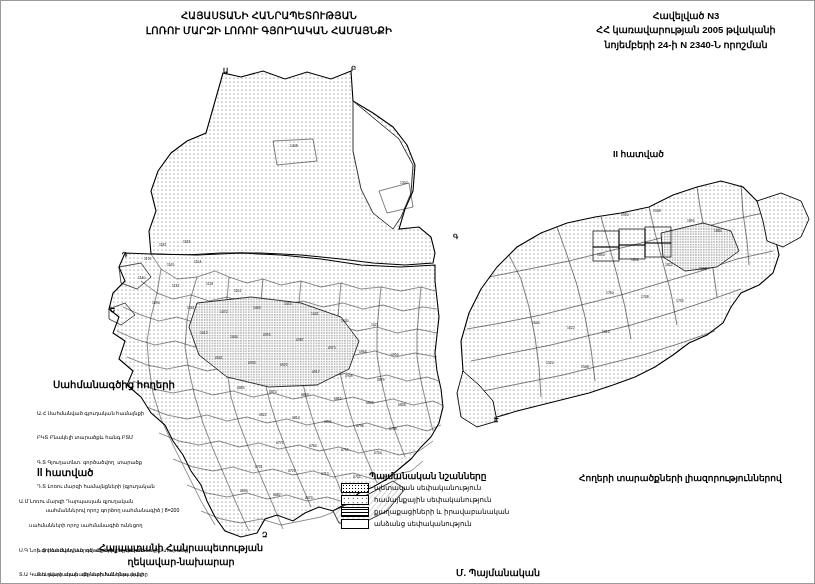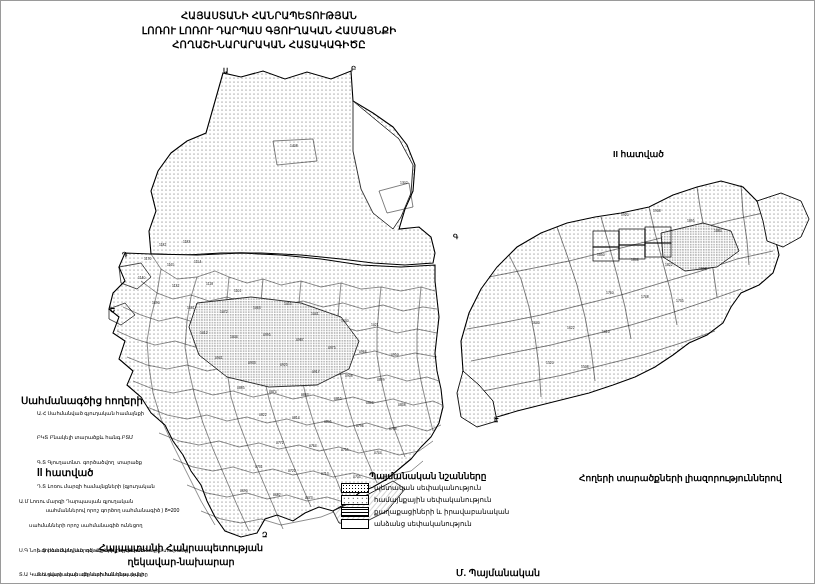--- a/index.html
+++ b/index.html
@@ -137,24 +137,28 @@
     font-weight: bold;
   }
 </style>
 </head>
 <body>
 
 <div id="page">
 
   <div class="title-block">
     <div>ՀԱՅԱՍՏԱՆԻ ՀԱՆՐԱՊԵՏՈՒԹՅԱՆ</div>
-    <div>ԼՈՌՈՒ ԼՈՌՈՒ ԴԱՐՊԱՍ ԳՅՈՒՂԱԿԱՆ ՀԱՄԱՅՆՔԻ</div>
-    <div>ՀՈՂԱՇԻՆԱՐԱՐԱԿԱՆ ՀԱՏԱԿԱԳԻԾԸ</div>
-  </div>
-
+    <div>ԼՈՌՈՒ ՄԱՐԶԻ ԼՈՌՈՒ ԳՅՈՒՂԱԿԱՆ ՀԱՄԱՅՆՔԻ</div>
+  </div>
+
+  <div class="approve-block">
+    <div>Հավելված N3</div>
+    <div>ՀՀ կառավարության 2005 թվականի</div>
+    <div>նոյեմբերի 24-ի N 2340-Ն որոշման</div>
+  </div>
 
   <svg class="mapwrap" style="left:0px; top:40px;" width="815" height="510" viewBox="0 0 815 510">
     <defs>
       <pattern id="pdot" width="4" height="4" patternUnits="userSpaceOnUse">
         <rect width="4" height="4" fill="#ffffff"></rect>
         <circle cx="1" cy="1" r="0.55" fill="#555555"></circle>
       </pattern>
       <pattern id="pdotdense" width="2.6" height="2.6" patternUnits="userSpaceOnUse">
         <rect width="2.6" height="2.6" fill="#ffffff"></rect>
         <circle cx="0.8" cy="0.8" r="0.55" fill="#333333"></circle>
@@ -326,21 +330,21 @@
       <div class="parcel-num" style="left: 675px; top: 298px;">1735</div>
       <div class="parcel-num" style="left: 531px; top: 320px;">1640</div>
       <div class="parcel-num" style="left: 566px; top: 325px;">1622</div>
       <div class="parcel-num" style="left: 601px; top: 329px;">1610</div>
       <div class="parcel-num" style="left: 545px; top: 360px;">1520</div>
       <div class="parcel-num" style="left: 580px; top: 364px;">1508</div>
     </div>
 
   <div class="section-label" style="left:612px;top:148px;">II հատված</div>
 
-  <div class="legend-title" style="left:20px;top:378px;margin-top:16px;">Սահմանագծից հողերի</div>
+  <div class="legend-title" style="left:52px;top:378px;">Սահմանագծից հողերի</div>
   <div class="legend-lines" style="left:36px;top:392px;">
     <div>Ա.Հ Սահմանված գյուղական համայնքի</div>
     <div>ԲԿՏ Բնակելի տարածքև հանգ.ԲՏՄ</div>
     <div>Գ.Տ Գյուղատնտ. գործածվող  տարածք</div>
     <div>Դ.Տ Լոռու մարզի համայնքների (գյուղական</div>
     <div>      սահմաններով որոշ գործող սահմանագիծ ) 8=200</div>
     <div></div>
     <div>Ն.Ց Սահմանված  գծագրերի ընդգծված</div>
     <div>Տ.Ա Վարչական  գծ- սահման ենթակայի</div>
   </div>

